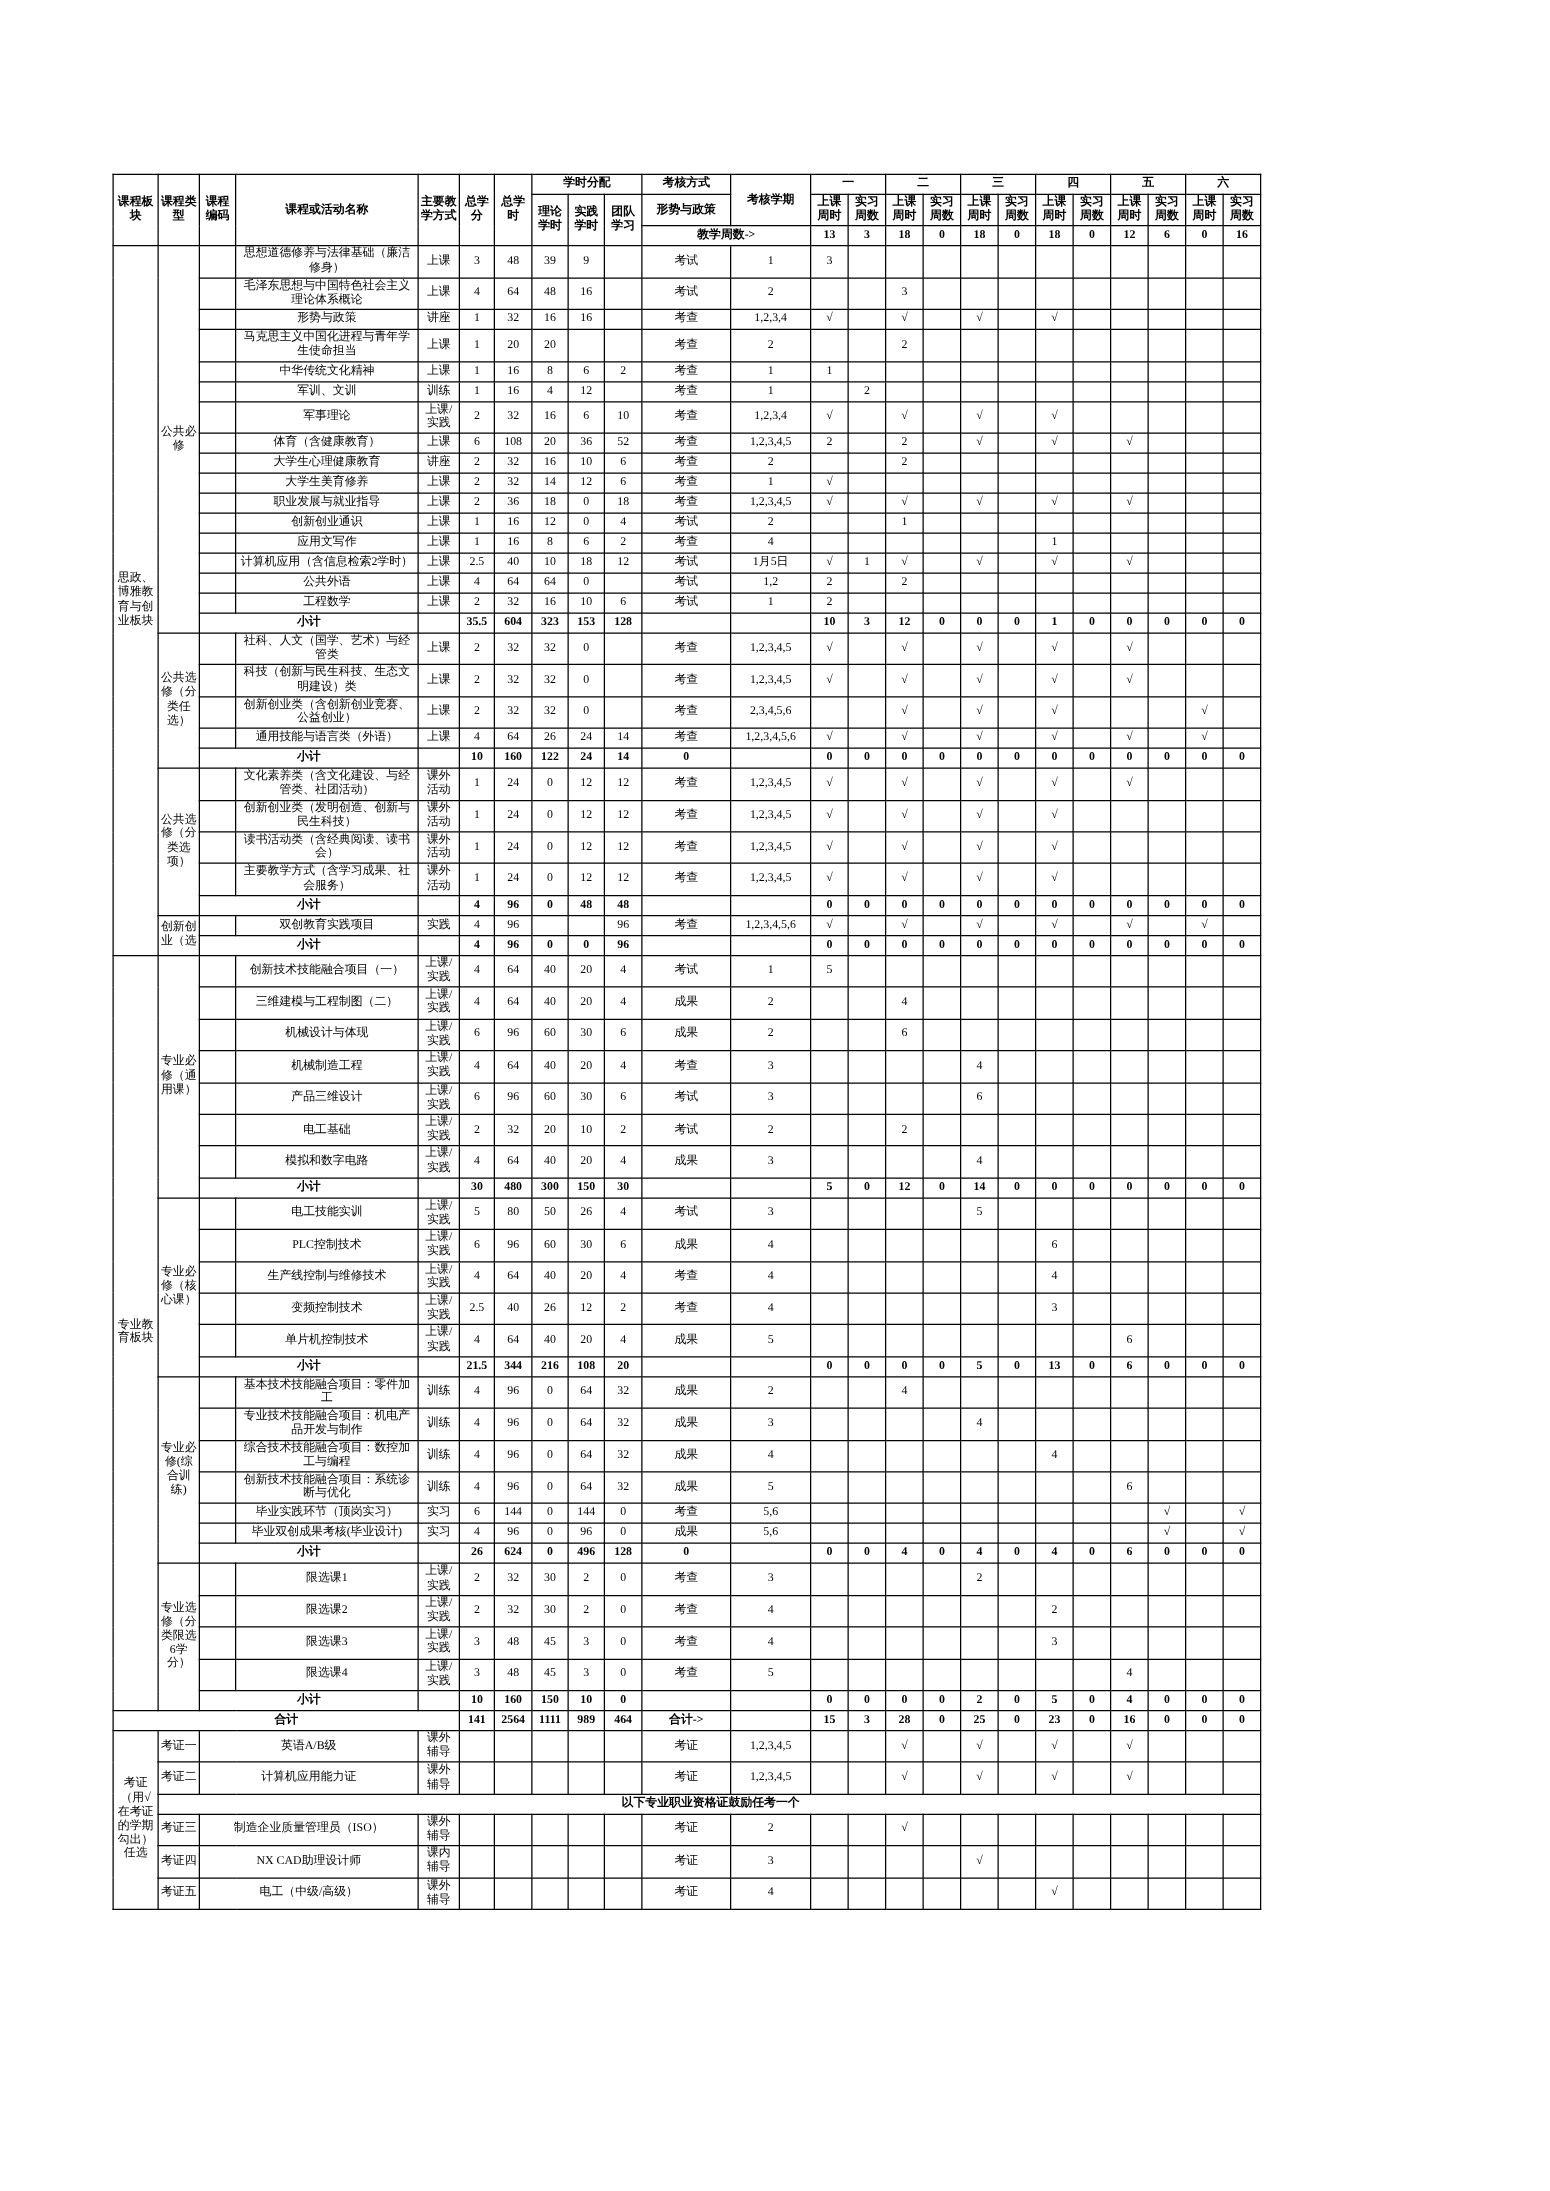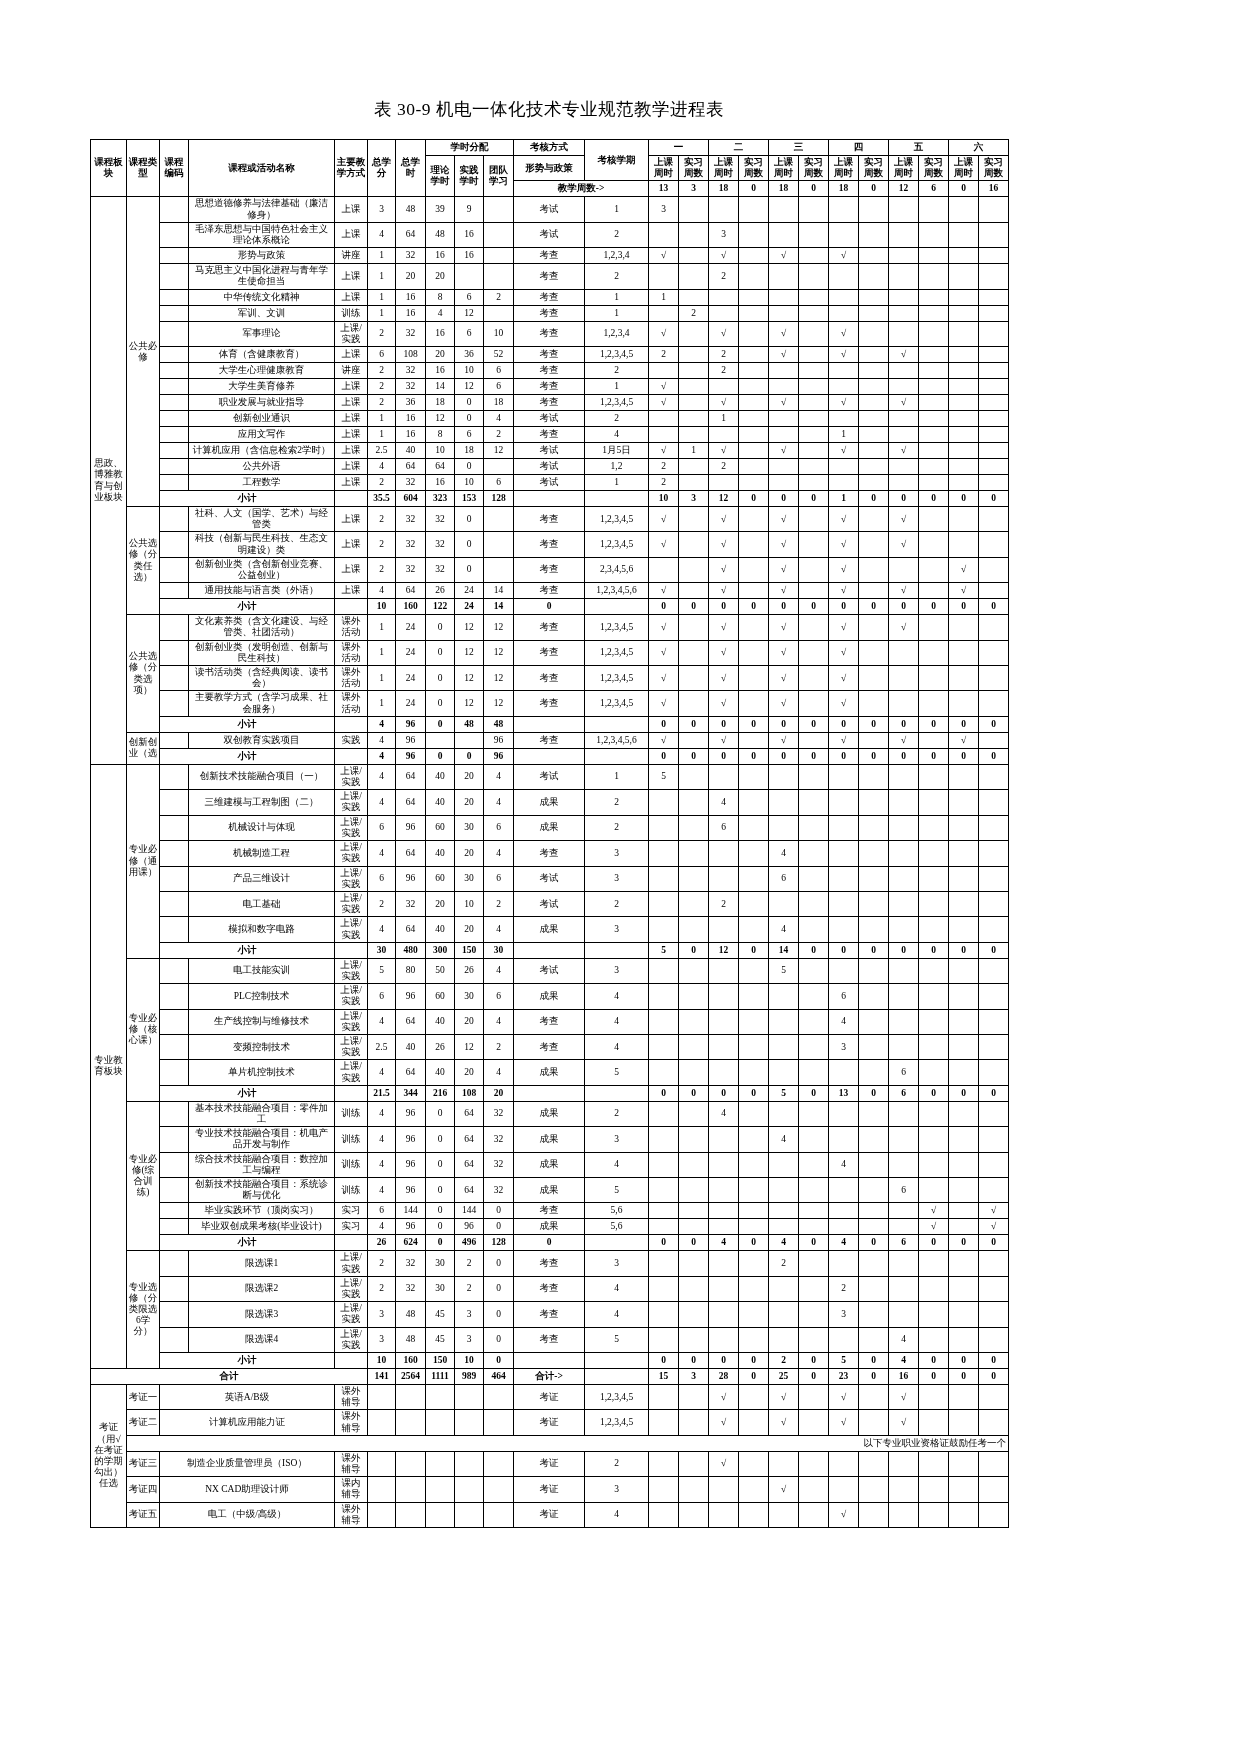--- a/index.html
+++ b/index.html
@@ -8,27 +8,26 @@
   .title{position:absolute;top:97px;left:90px;width:918px;text-align:center;
          font-size:17.5px;letter-spacing:.5px;white-space:nowrap;}
   #schedule-table{position:absolute;top:139px;left:90px;width:918px;
                   border-collapse:collapse;table-layout:fixed;}
   #schedule-table th,#schedule-table td{
       border:1px solid #000;padding:1px 2px;font-size:9.5px;line-height:1.18;
       text-align:center;vertical-align:middle;word-break:break-all;height:13px;}
   #schedule-table th{font-weight:bold;padding:1px;}
   #schedule-table td.module,#schedule-table td.type{font-weight:normal;padding:1px;}
   #schedule-table tr.bold td{font-weight:bold;}
-  #schedule-table td.note{text-align:right;font-weight:normal;padding-left:4px;}
+  #schedule-table td.note{text-align:center;font-weight:bold;padding-left:4px;}
 </style>
 </head>
 <body>
 
 <div class="sheet">
-  <div class="title">表 30-9 机电一体化技术专业规范教学进程表</div>
   <table id="schedule-table">
       <colgroup>
         <col style="width: 36px;">
         <col style="width: 33px;">
         <col style="width: 29px;">
         <col style="width: 146px;">
         <col style="width: 33px;">
         <col style="width: 28px;">
         <col style="width: 30px;">
         <col style="width: 29px;">

